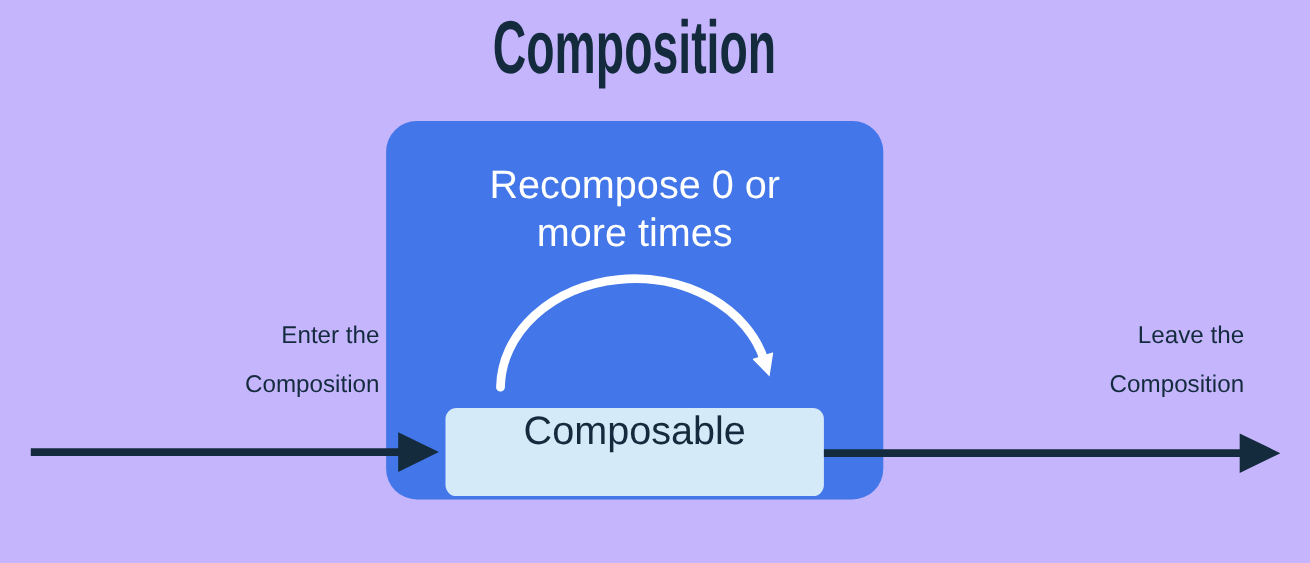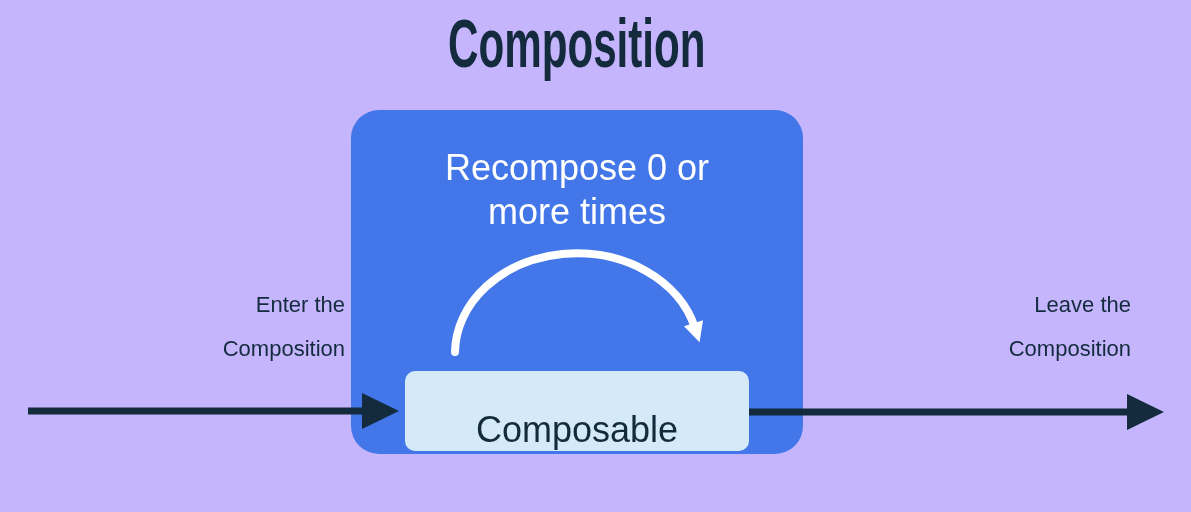--- a/index.html
+++ b/index.html
@@ -65,21 +65,21 @@
   }
   .composable-box {
     position: absolute;
     left: 54px;
     top: 261px;
     width: 344px;
     height: 80px;
     border-radius: 10px;
     background: #d5eaf9;
     display: flex;
-    align-items: flex-end;
+    align-items: flex-start;
     justify-content: center;
     color: #142b3d;
     font-size: 36px;
   }
   
   .side-label {
     position: absolute;
     width: 320px;
     top: 283px;
     text-align: right;

